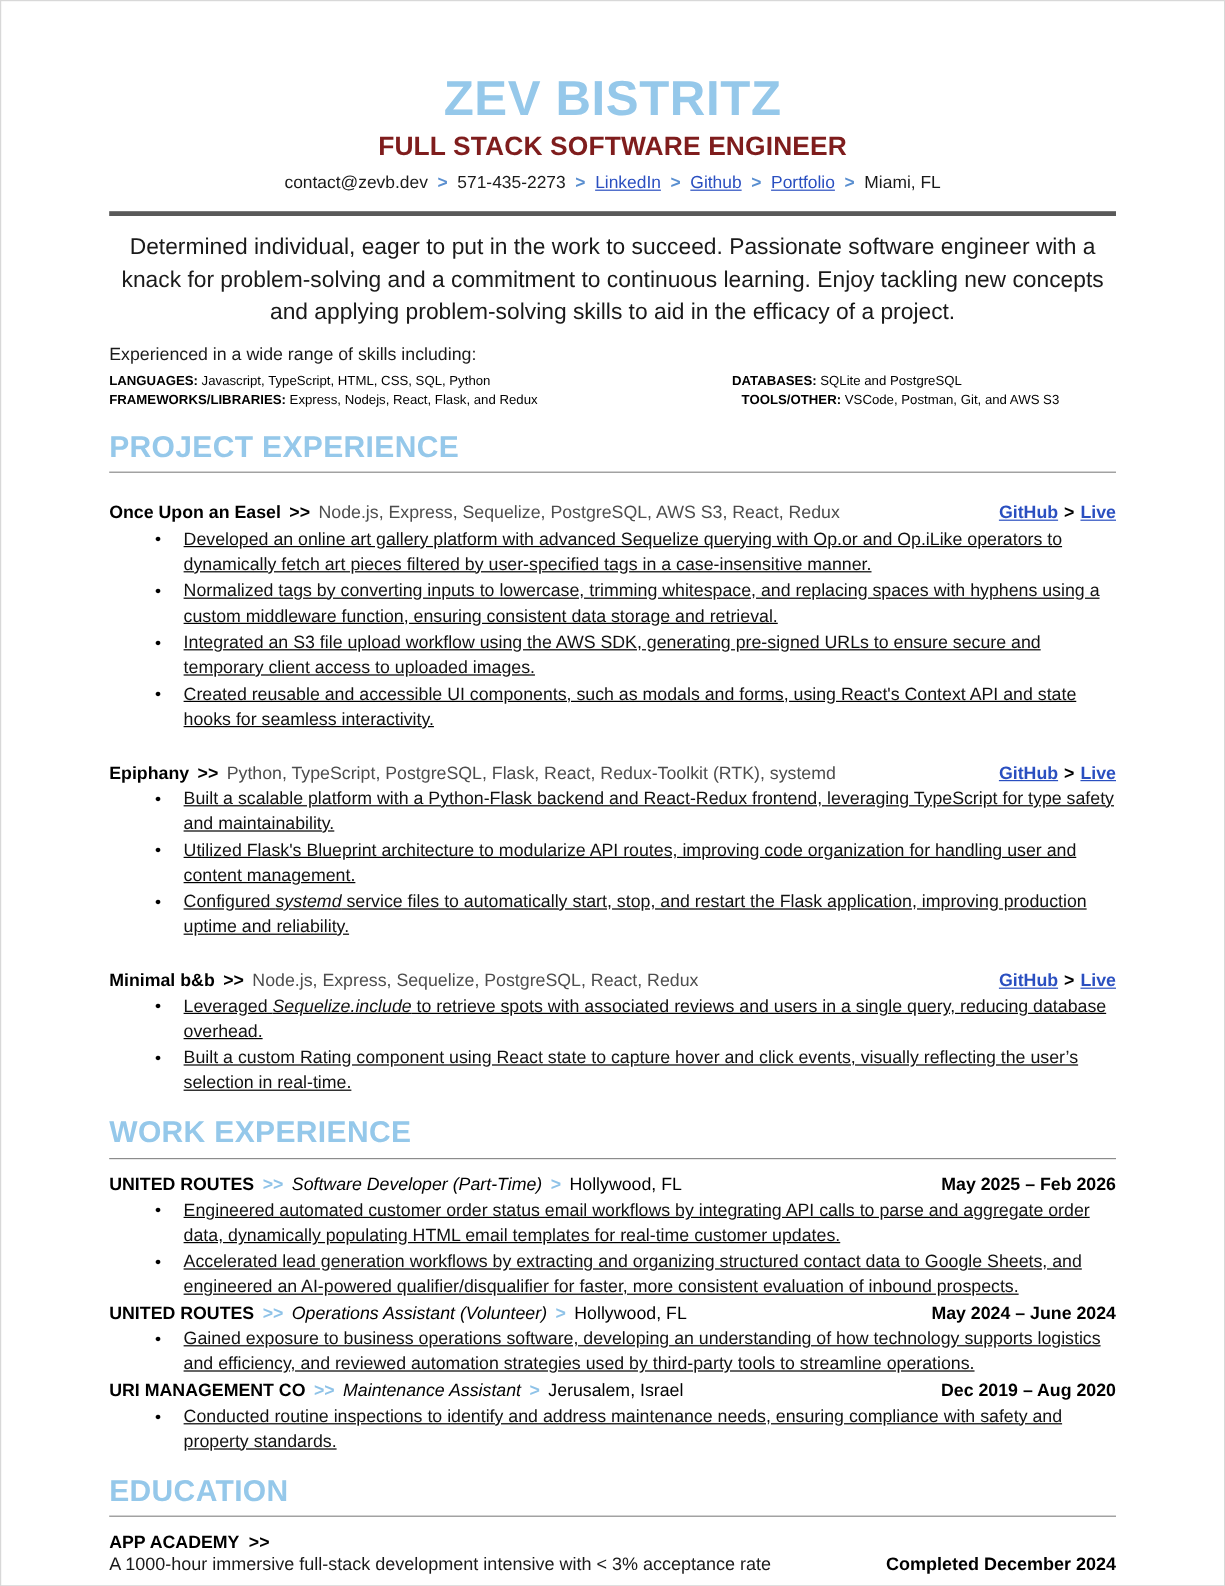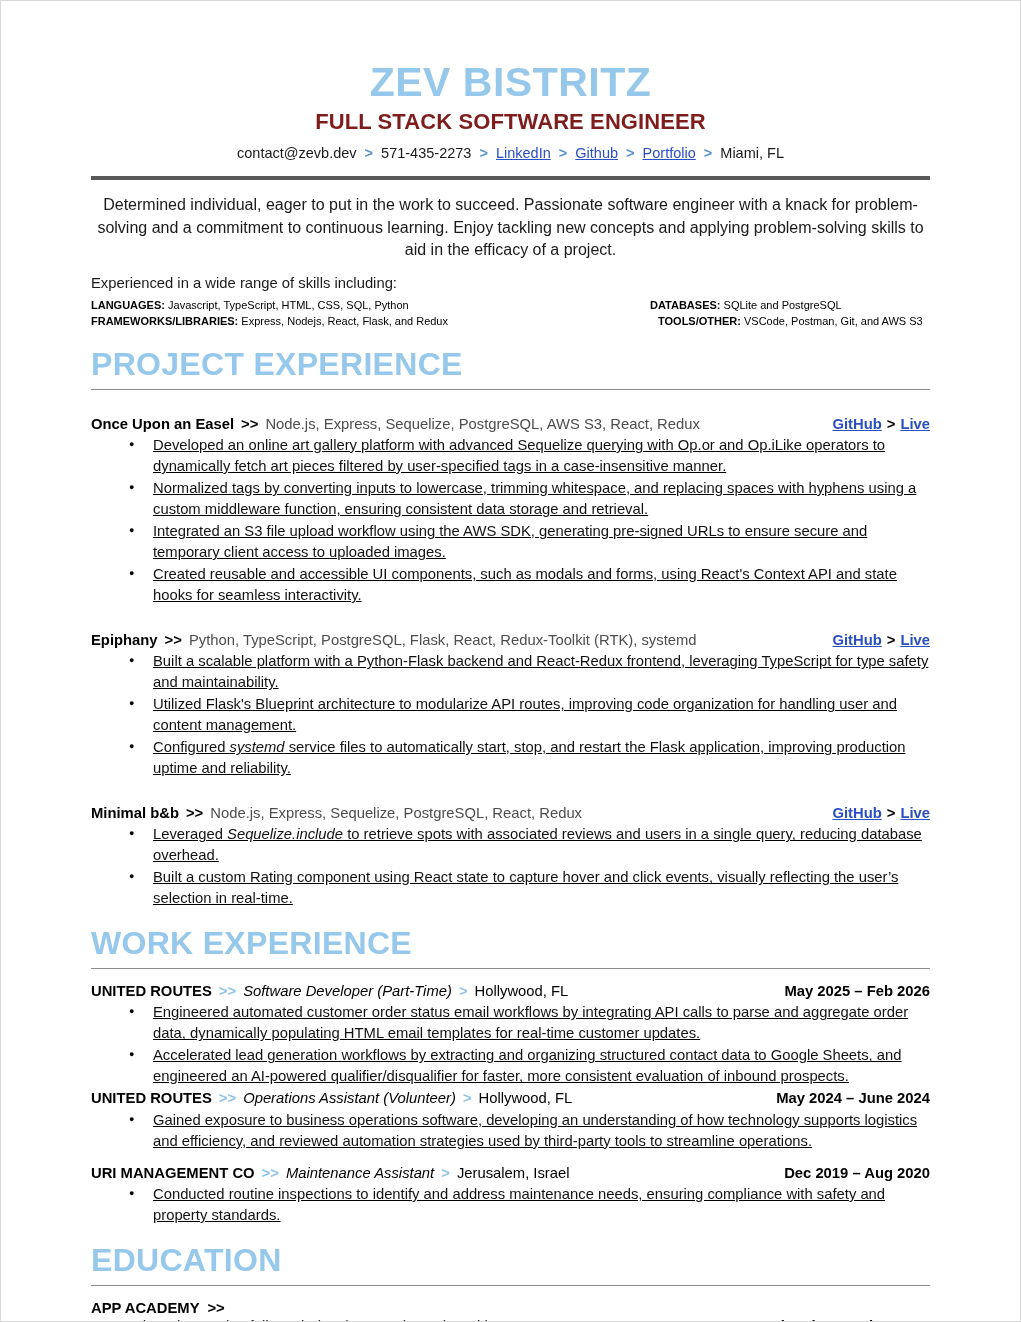--- a/index.html
+++ b/index.html
@@ -61,47 +61,47 @@
   }
   .rule-thick {
     height: 4px;
     background: #595959;
     margin: 13px 0 0 0;
   }
 
   
   .summary {
     text-align: center;
-    font-size: 16px;
+    font-size: 19px;
     line-height: 1.42;
     color: #1a1a1a;
     margin-top: 14px;
   }
   .skills-intro {
     font-size: 14.8px;
     color: #1a1a1a;
     margin-top: 13px;
   }
   .skills-grid {
     display: flex;
     margin-top: 7px;
     font-size: 11px;
     line-height: 1.45;
   }
   .skills-col { }
   .skills-col.left { width: 515px; }
-  .skills-col.right { flex: 1; margin-left: 40px; }
+  .skills-col.right { flex: 1; }
   .skills-col .row { white-space: nowrap; }
   .skills-col .row b { font-weight: bold; }
   .skills-col.right .row { padding-left: 4px; }
   .skills-col.right .row.r2 { padding-left: 12px; }
 
   
   .section-head {
-    font-size: 32px;
+    font-size: 25px;
     font-weight: bold;
     color: #95c8ea;
     letter-spacing: 0.3px;
     margin-top: 16px;
     line-height: 1.15;
   }
   .rule-thin {
     height: 1px;
     background: #8c8c8c;
     margin-top: 6px;
@@ -327,21 +327,21 @@
             <span class="role">Operations Assistant (Volunteer)</span>
             <span class="chev-blue">&gt;</span>
             <span class="loc">Hollywood, FL</span>
             <span class="spacer"></span>
             <span class="dates">May 2024 – June 2024</span>
           </div>
           <ul class="bullets">
             <li>Gained exposure to business operations software, developing an understanding of how technology supports logistics and efficiency, and reviewed automation strategies used by third-party tools to streamline operations.</li>
           </ul>
         </div>
-        <div class="entry" style="margin-top: 12px;">
+        <div class="entry" style="margin-top: 2px;">
           <div class="entry-head">
             <span class="org">URI MANAGEMENT CO</span>
             <span class="chev-blue">&gt;&gt;</span>
             <span class="role">Maintenance Assistant</span>
             <span class="chev-blue">&gt;</span>
             <span class="loc">Jerusalem, Israel</span>
             <span class="spacer"></span>
             <span class="dates">Dec 2019 – Aug 2020</span>
           </div>
           <ul class="bullets">

